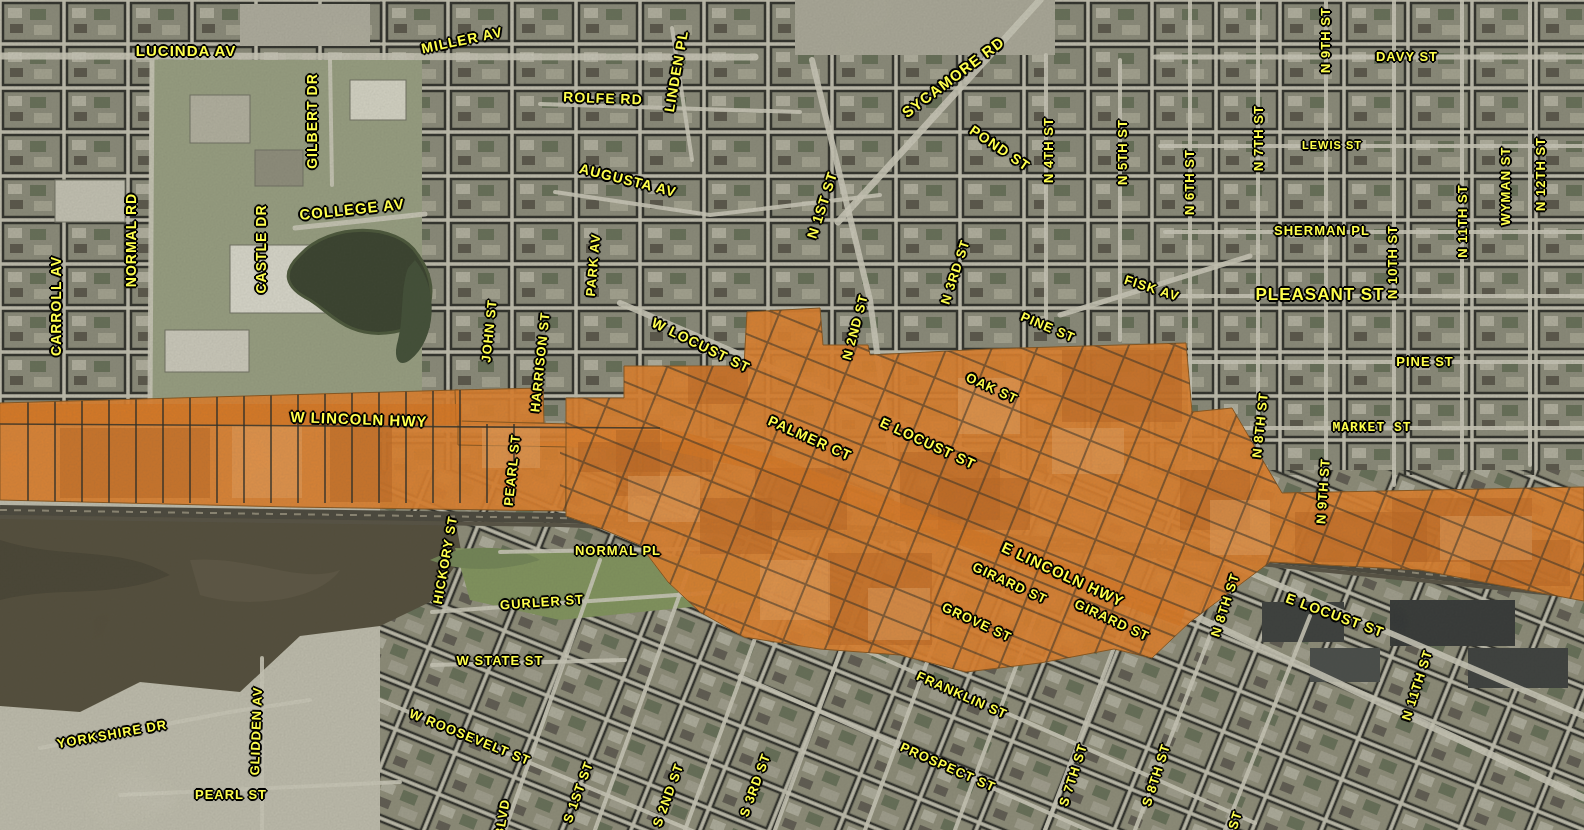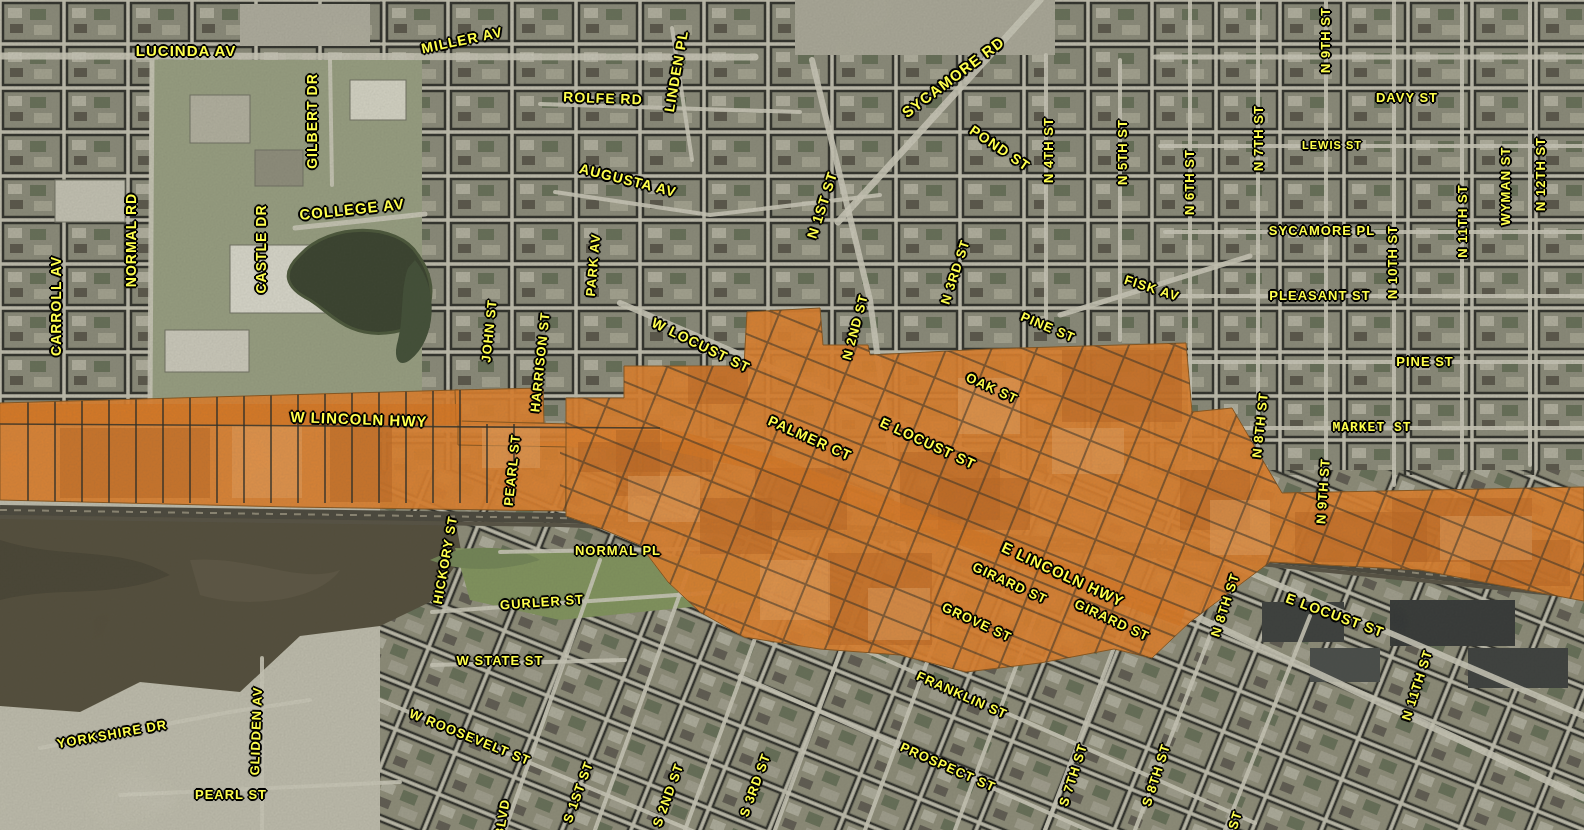--- a/index.html
+++ b/index.html
@@ -201,27 +201,27 @@
       <div class="street-label" style="left: 603px; top: 98px; font-size: 14px; transform: translate(-50%, -50%) rotate(2deg);">ROLFE RD</div>
       <div class="street-label" style="left: 676px; top: 71px; font-size: 14px; transform: translate(-50%, -50%) rotate(-80deg);">LINDEN PL</div>
       <div class="street-label" style="left: 628px; top: 180px; font-size: 14px; transform: translate(-50%, -50%) rotate(14deg);">AUGUSTA AV</div>
       <div class="street-label" style="left: 953px; top: 77px; font-size: 15px; transform: translate(-50%, -50%) rotate(-37deg);">SYCAMORE RD</div>
       <div class="street-label" style="left: 1000px; top: 148px; font-size: 14px; transform: translate(-50%, -50%) rotate(34deg);">POND ST</div>
       <div class="street-label" style="left: 1048px; top: 150px; font-size: 13px; transform: translate(-50%, -50%) rotate(-90deg);">N 4TH ST</div>
       <div class="street-label" style="left: 1122px; top: 152px; font-size: 13px; transform: translate(-50%, -50%) rotate(-90deg);">N 5TH ST</div>
       <div class="street-label" style="left: 822px; top: 205px; font-size: 14px; transform: translate(-50%, -50%) rotate(-72deg);">N 1ST ST</div>
       <div class="street-label" style="left: 955px; top: 272px; font-size: 13px; transform: translate(-50%, -50%) rotate(-72deg);">N 3RD ST</div>
       <div class="street-label" style="left: 1152px; top: 288px; font-size: 13px; transform: translate(-50%, -50%) rotate(18deg);">FISK AV</div>
-      <div class="street-label" style="left: 1407px; top: 56px; font-size: 13px; transform: translate(-50%, -50%) rotate(0deg); margin-top: 41px;">DAVY ST</div>
+      <div class="street-label" style="left: 1407px; top: 56px; font-size: 13px; transform: translate(-50%, -50%) rotate(0deg);">DAVY ST</div>
       <div class="street-label" style="left: 1325px; top: 40px; font-size: 13px; transform: translate(-50%, -50%) rotate(-90deg);">N 9TH ST</div>
       <div class="street-label" style="left: 1332px; top: 145px; font-size: 11px; transform: translate(-50%, -50%) rotate(0deg);">LEWIS ST</div>
       <div class="street-label" style="left: 1258px; top: 138px; font-size: 13px; transform: translate(-50%, -50%) rotate(-90deg);">N 7TH ST</div>
       <div class="street-label" style="left: 1189px; top: 182px; font-size: 13px; transform: translate(-50%, -50%) rotate(-90deg);">N 6TH ST</div>
-      <div class="street-label" style="left: 1322px; top: 230px; font-size: 13px; transform: translate(-50%, -50%) rotate(0deg);">SYCAMORE PL</div>
-      <div class="street-label" style="left: 1320px; top: 295px; font-size: 13px; transform: translate(-50%, -50%) rotate(0deg);">PLEASANT ST</div>
+      <div class="street-label" style="left: 1322px; top: 230px; font-size: 13px; transform: translate(-50%, -50%) rotate(0deg);">SHERMAN PL</div>
+      <div class="street-label" style="left: 1320px; top: 295px; font-size: 17px; transform: translate(-50%, -50%) rotate(0deg);">PLEASANT ST</div>
       <div class="street-label" style="left: 1392px; top: 262px; font-size: 13px; transform: translate(-50%, -50%) rotate(-90deg);">N 10TH ST</div>
       <div class="street-label" style="left: 1462px; top: 221px; font-size: 13px; transform: translate(-50%, -50%) rotate(-90deg);">N 11TH ST</div>
       <div class="street-label" style="left: 1505px; top: 186px; font-size: 13px; transform: translate(-50%, -50%) rotate(-90deg);">WYMAN ST</div>
       <div class="street-label" style="left: 1540px; top: 174px; font-size: 13px; transform: translate(-50%, -50%) rotate(-90deg);">N 12TH ST</div>
       <div class="street-label" style="left: 1425px; top: 361px; font-size: 13px; transform: translate(-50%, -50%) rotate(0deg);">PINE ST</div>
       <div class="street-label" style="left: 1372px; top: 427px; font-size: 13px; transform: translate(-50%, -50%) rotate(0deg); font-family: Liberation Mono, monospace;">MARKET ST</div>
       <div class="street-label" style="left: 1260px; top: 425px; font-size: 13px; transform: translate(-50%, -50%) rotate(-84deg);">N 8TH ST</div>
       <div class="street-label" style="left: 1323px; top: 491px; font-size: 13px; transform: translate(-50%, -50%) rotate(-86deg);">N 9TH ST</div>
       <div class="street-label" style="left: 56px; top: 306px; font-size: 14px; transform: translate(-50%, -50%) rotate(-90deg);">CARROLL AV</div>
       <div class="street-label" style="left: 131px; top: 240px; font-size: 14px; transform: translate(-50%, -50%) rotate(-90deg);">NORMAL RD</div>

